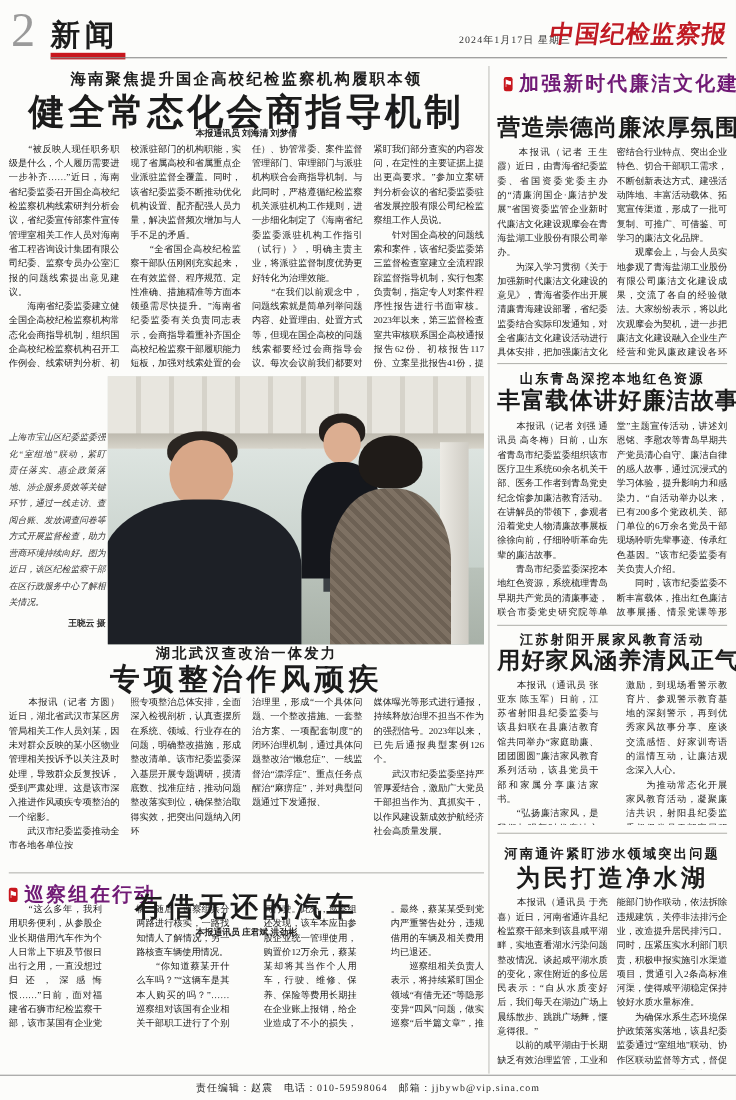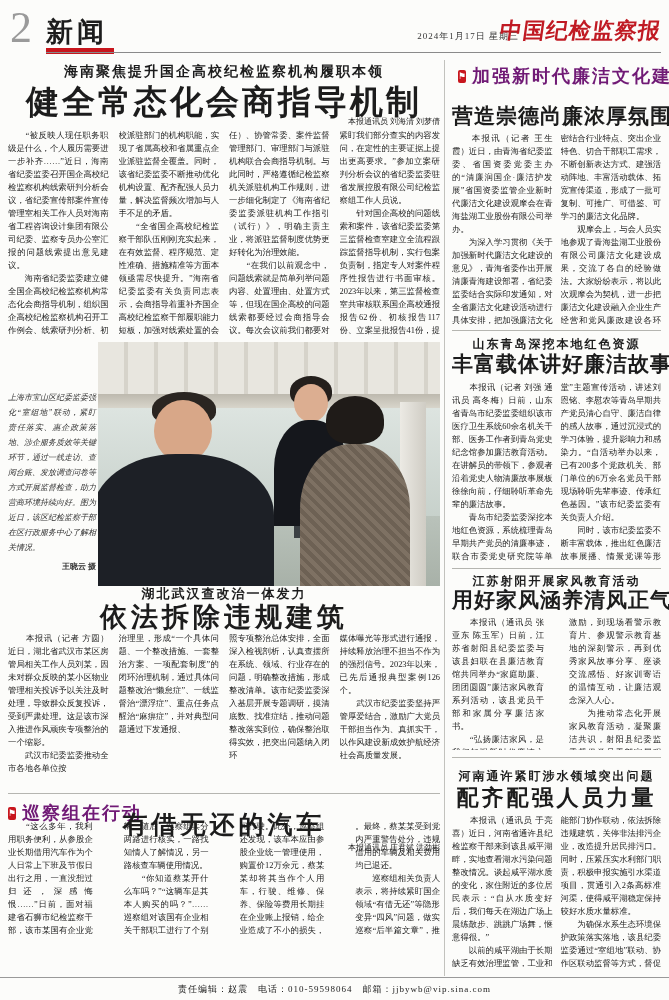--- a/index.html
+++ b/index.html
@@ -9,21 +9,21 @@
   .pagenum{position:absolute;left:10px;top:6px;font-size:44px;color:#9a9a9a;font-weight:400;line-height:1;}
   .section-name{position:absolute;left:46px;top:14px;font-size:27px;font-weight:700;letter-spacing:4px;}
   .section-underline{position:absolute;left:46px;top:48px;width:68px;height:6px;background:#c8161d;}
   .header-rule{position:absolute;left:46px;right:8px;top:52px;height:1px;background:#8a8a8a;}
   .issue-date{position:absolute;right:150px;top:30px;font-size:9px;color:#333;letter-spacing:1px;}
   .masthead{position:absolute;right:8px;top:16px;font-size:22px;font-weight:900;color:#c01a23;
             transform:skewX(-8deg);letter-spacing:1px;}
   
   .kicker{position:absolute;text-align:center;font-weight:700;letter-spacing:2px;}
   .headline{position:absolute;text-align:center;font-weight:900;white-space:nowrap;}
-  .byline{position:absolute;text-align:right;font-size:8px;color:#222;}
+  .byline{position:absolute;text-align:center;font-size:8px;color:#222;font-weight:bold;}
   .cols{position:absolute;display:flex;gap:10px;}
   .col{flex:1;overflow:hidden;font-size:8.4px;line-height:13px;text-align:justify;white-space:pre-wrap;}
   .rule-h{position:absolute;height:1px;background:#b5b5b0;}
   .v-divider{position:absolute;left:444px;top:60px;width:1px;height:916px;background:#c2c2bd;}
   .flag-icon{display:inline-flex;align-items:center;justify-content:center;width:13px;height:13px;
              background:#c8161d;color:#fff;font-size:9px;line-height:1;border-radius:2px;}
   .badge-row{position:absolute;display:flex;align-items:center;gap:6px;}
   .badge-row .line{flex:1;height:1px;background:#999;}
   .badge-text{font-size:18px;font-weight:700;color:#701a75;letter-spacing:2px;white-space:nowrap;}
   
@@ -101,26 +101,26 @@
       <div class="head" style="left:24px;top:8px;width:34px;height:38px;background:#dcae91;"></div>
       <div class="body" style="left:4px;width:74px;height:106px;background:#15171c;"></div>
     </div>
     <div class="fig" style="right:30px;bottom:0;width:110px;height:190px;">
       <div class="hair" style="left:26px;top:0;width:58px;height:48px;background:#1f1b18;"></div>
       <div class="body" style="left:0;width:110px;height:142px;background:repeating-linear-gradient(45deg,#7e7163 0 4px,#6d6154 4px 8px);"></div>
     </div>
   </div>
 
   <div class="kicker" style="left:8px;width:432px;top:585px;font-size:13px;">湖北武汉查改治一体发力</div>
-  <div class="headline" style="left:8px;width:432px;top:599px;font-size:27px;letter-spacing:4px;">依法拆除违规建筑</div>
+  <div class="headline" style="left:8px;width:432px;top:599px;font-size:27px;letter-spacing:4px;">专项整治作风顽疾</div>
   <div class="cols" style="left:8px;width:432px;top:632px;height:152px;">
     <div class="col">　　本报讯（记者 方圆）近日，湖北省武汉市某区房管局相关工作人员刘某，因未对群众反映的某小区物业管理相关投诉予以关注及时处理，导致群众反复投诉，受到严肃处理。这是该市深入推进作风顽疾专项整治的一个缩影。
 　　武汉市纪委监委推动全市各地各单位按</div>
+    <div class="col">照专项整治总体安排，全面深入检视剖析，认真查摆所在系统、领域、行业存在的问题，明确整改措施，形成整改清单。该市纪委监委深入基层开展专题调研，摸清底数、找准症结，推动问题整改落实到位，确保整治取得实效，把突出问题纳入闭环</div>
     <div class="col">治理里，形成“一个具体问题、一个整改措施、一套整治方案、一项配套制度”的闭环治理机制，通过具体问题整改治“懒怠症”、一线监督治“漂浮症”、重点任务点醒治“麻痹症”，并对典型问题通过下发通报、</div>
-    <div class="col">照专项整治总体安排，全面深入检视剖析，认真查摆所在系统、领域、行业存在的问题，明确整改措施，形成整改清单。该市纪委监委深入基层开展专题调研，摸清底数、找准症结，推动问题整改落实到位，确保整治取得实效，把突出问题纳入闭环</div>
     <div class="col">媒体曝光等形式进行通报，持续释放治理不担当不作为的强烈信号。2023年以来，已先后通报典型案例126个。
 　　武汉市纪委监委坚持严管厚爱结合，激励广大党员干部担当作为、真抓实干，以作风建设新成效护航经济社会高质量发展。</div>
   </div>
 
   <div class="rule-h" style="left:8px;width:432px;top:793px;"></div>
   <div class="badge-row" style="left:8px;top:801px;width:110px;">
     <span class="flag-icon">⚑</span>
     <span class="badge-text">巡察组在行动</span>
   </div>
   <div class="headline" style="left:8px;width:432px;top:808px;font-size:25px;letter-spacing:4px;">有借无还的汽车</div>
@@ -167,21 +167,21 @@
   <div class="headline" style="left:452px;width:209px;top:586px;font-size:21px;letter-spacing:1px;">用好家风涵养清风正气</div>
   <div class="cols" style="left:452px;width:209px;top:616px;height:134px;gap:25px;">
     <div class="col">　　本报讯（通讯员 张亚东 陈玉军）日前，江苏省射阳县纪委监委与该县妇联在县廉洁教育馆共同举办“家庭助廉、团团圆圆”廉洁家风教育系列活动，该县党员干部和家属分享廉洁家书。
 　　“弘扬廉洁家风，是我们加强新时代廉洁文化建设的重要举措之一。”射阳县纪委监委相关负责人介绍，该县纪委监委注重发挥党员干部家属在党风廉政建设中的特殊作用，从一封封廉洁家书的润物</div>
     <div class="col">激励，到现场看警示教育片、参观警示教育基地的深刻警示，再到优秀家风故事分享、座谈交流感悟、好家训寄语的温情互动，让廉洁观念深入人心。
 　　为推动常态化开展家风教育活动，凝聚廉洁共识，射阳县纪委监委督促党员干部家属积极参与各项活动，不断深挖优秀家风中的廉洁元素，讲好新时代廉洁故事。三年来组织开展家庭助廉、家教育廉、家训传廉等活动120余场次。</div>
   </div>
 
   <div class="rule-h" style="left:452px;width:209px;top:757px;"></div>
   <div class="kicker" style="left:452px;width:209px;top:768px;font-size:12px;">河南通许紧盯涉水领域突出问题</div>
-  <div class="headline" style="left:452px;width:209px;top:783px;font-size:22px;letter-spacing:3px;">配齐配强人员力量</div>
+  <div class="headline" style="left:452px;width:209px;top:783px;font-size:22px;letter-spacing:3px;">为民打造净水湖</div>
   <div class="cols" style="left:452px;width:209px;top:814px;height:158px;gap:8px;justify-content:space-between;">
     <div class="col">　　本报讯（通讯员 于亮喜）近日，河南省通许县纪检监察干部来到该县咸平湖畔，实地查看湖水污染问题整改情况。谈起咸平湖水质的变化，家住附近的多位居民表示：“自从水质变好后，我们每天在湖边广场上晨练散步、跳跳广场舞，惬意得很。”
 　　以前的咸平湖由于长期缺乏有效治理监管，工业和居民生活污水随意排放，湖内藕池水又脏又臭，成了大家口中的“臭水湖”，周围居民多次向有关部门反映问题。但由于涉及多个部门，污染情况复杂，导致水污染问题迟迟没有得到解决。为从源头上促使各职</div>
     <div class="col">能部门协作联动，依法拆除违规建筑，关停非法排污企业，改造提升居民排污口。同时，压紧压实水利部门职责，积极申报实施引水渠道项目，贯通引入2条高标准河渠，使得咸平湖稳定保持较好水质水量标准。
 　　为确保水系生态环境保护政策落实落地，该县纪委监委通过“室组地”联动、协作区联动监督等方式，督促相关职能部门履行主体责任、监管责任，并加大对水系生态环境保护领域违纪违法案件查处力度，对工作中履职尽责不到位、违纪违法的党员干部予以严肃处理。</div>
   </div>
 
   <div class="footer-rule"></div>
   <div class="footer-text">责任编辑：赵震　电话：010-59598064　邮箱：jjbywb@vip.sina.com</div>
 

